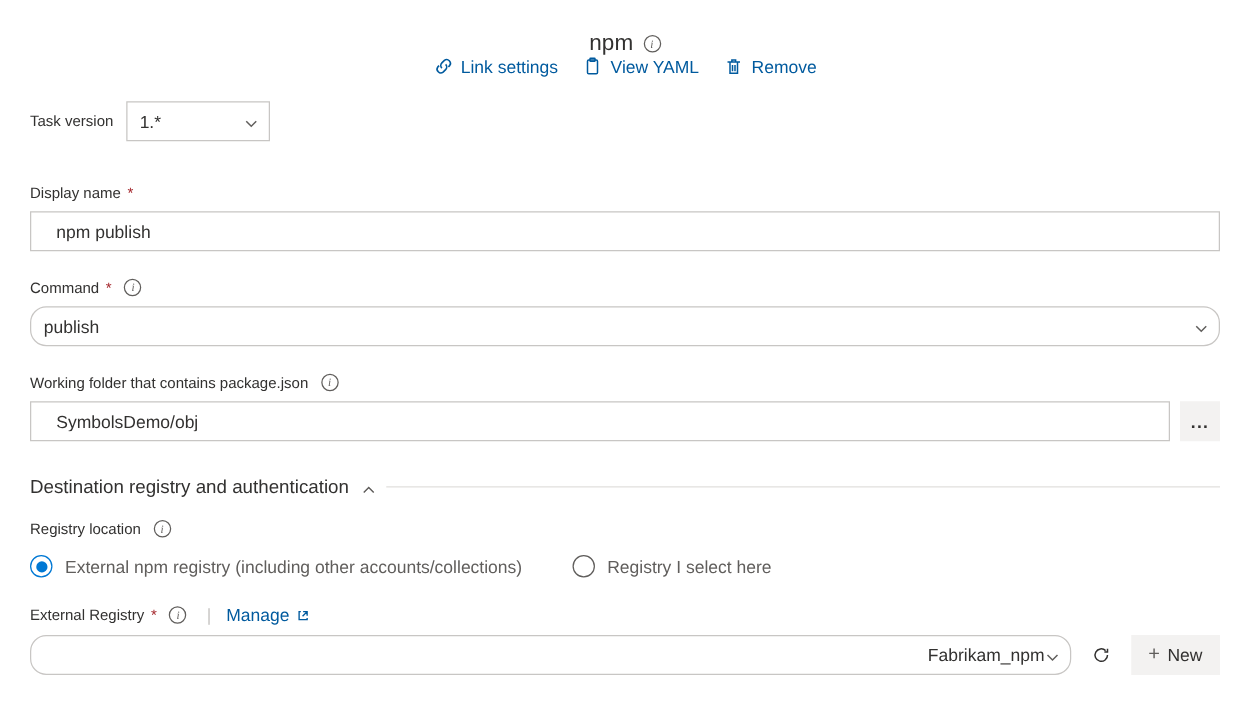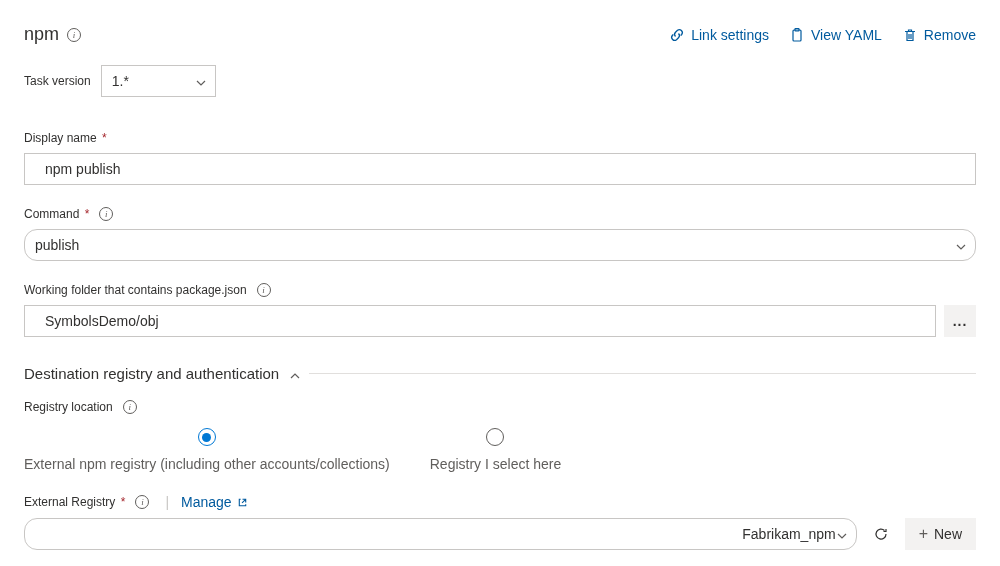--- a/index.html
+++ b/index.html
@@ -10,20 +10,21 @@
     font-size: 14px;
     color: #323130;
     background: #ffffff;
     width: 1000px;
   }
   .header-row {
     display: flex;
     align-items: center;
     justify-content: space-between;
     margin-bottom: 20px;
+    flex-direction: column;
   }
   .title-wrap {
     display: flex;
     align-items: center;
     gap: 8px;
   }
   .title {
     font-size: 18px;
     color: #323130;
     font-weight: 400;
@@ -133,21 +134,20 @@
     gap: 40px;
     align-items: center;
     margin-bottom: 22px;
     margin-top: 14px;
   }
   .radio-opt {
     display: flex;
     align-items: center;
     gap: 10px;
     cursor: pointer;
-    flex-direction: column;
   }
   .radio-circle {
     width: 18px; height: 18px;
     border: 1px solid #605e5c;
     border-radius: 50%;
     display: inline-flex;
     align-items: center;
     justify-content: center;
   }
   .radio-circle.selected { border-color: #0078d4; }

